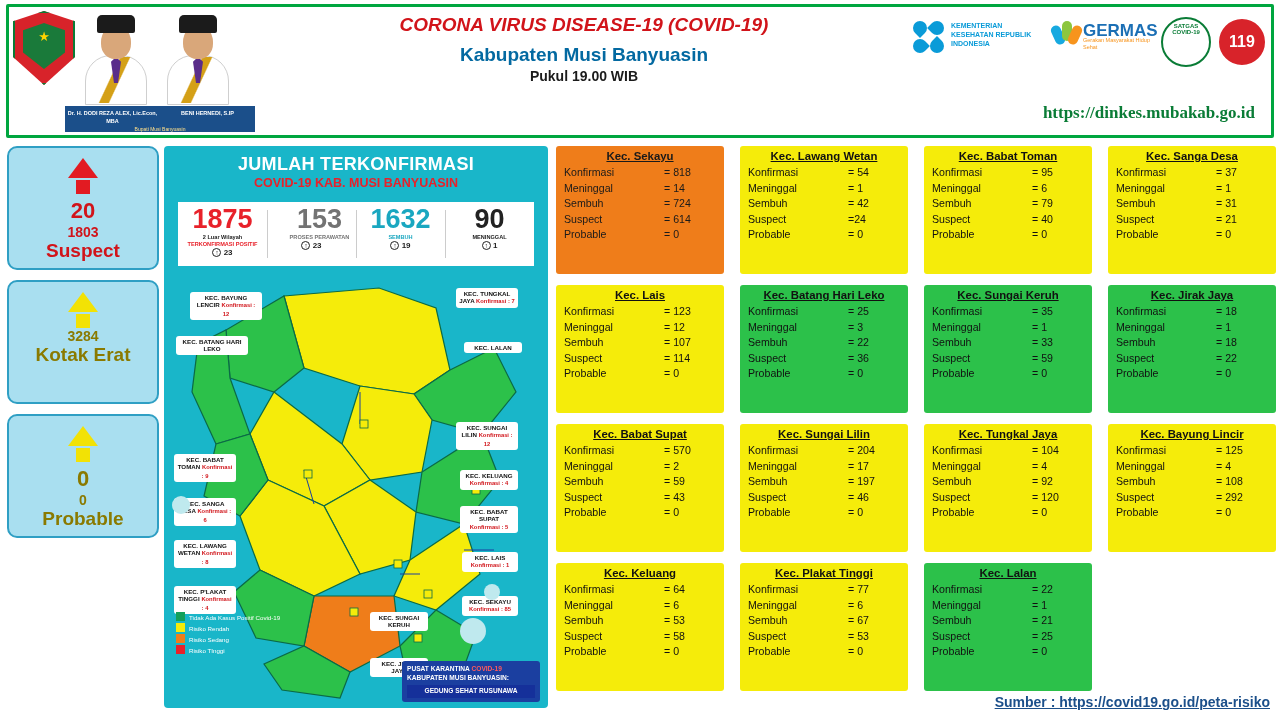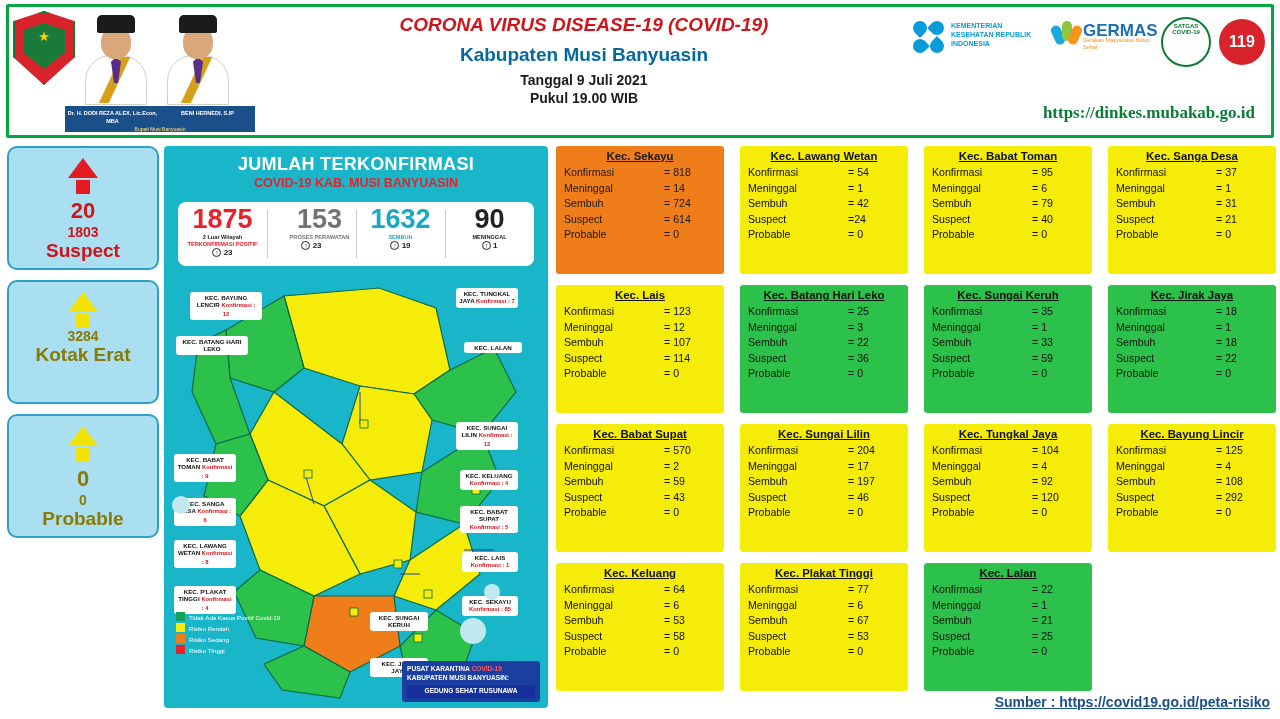--- a/index.html
+++ b/index.html
@@ -130,21 +130,21 @@
 
   
   .map-panel {
     position:absolute; left:164px; top:146px; width:384px; height:562px;
     background:#19b6c9; border-radius:4px; overflow:hidden;
   }
   .map-title { text-align:center; color:#fff; font-weight:bold; font-size:18px; margin-top:8px; letter-spacing:.3px;}
   .map-sub { text-align:center; color:#e8212a; font-weight:bold; font-size:12.5px; margin-top:1px;}
   .stat-card {
     position:absolute; left:14px; top:56px; width:356px; height:64px;
-    background:#fff; border-radius:8px; display:flex;
+    background:#fff; border-radius:0; display:flex;
   }
   .stat-col { flex:1; text-align:center; position:relative; padding-top:2px; }
   .stat-col + .stat-col::before{
     content:""; position:absolute; left:0; top:8px; bottom:8px; width:1px; background:#ccc;
   }
   .stat-num { font-size:27px; font-weight:bold; line-height:30px; }
   .stat-cap { font-size:5.6px; font-weight:bold; line-height:7px; }
   .c-red{color:#e8212a;} .c-green{color:#737373;padding-left:16px;} .c-teal{color:#1aa7c0;} .c-dark{color:#222;}
   .stat-foot { font-size:8px; font-weight:bold; }
   .mini-arrow{ display:inline-block; width:9px; height:9px; border:1px solid currentColor; border-radius:50%; font-size:7px; line-height:8px; text-align:center;}
@@ -221,21 +221,20 @@
         <b>Dr. H. DODI REZA ALEX, Lic.Econ, MBA</b>
         <b>BENI HERNEDI, S.IP</b>
         <span>Bupati Musi Banyuasin</span>
         <span>Wakil Bupati Musi Banyuasin</span>
       </div>
     </div>
 
     <div class="hdr-center">
       <div class="t2">CORONA VIRUS DISEASE-19 (COVID-19)</div>
       <div class="t3">Kabupaten Musi Banyuasin</div>
-      <div class="t4">Tanggal 9 Juli 2021</div>
       <div class="t5">Pukul 19.00 WIB</div>
     </div>
 
     <div class="hdr-right">
       <div class="kemenkes">
         <div class="flower">
             <i></i>
             <i></i>
             <i></i>
             <i></i>

